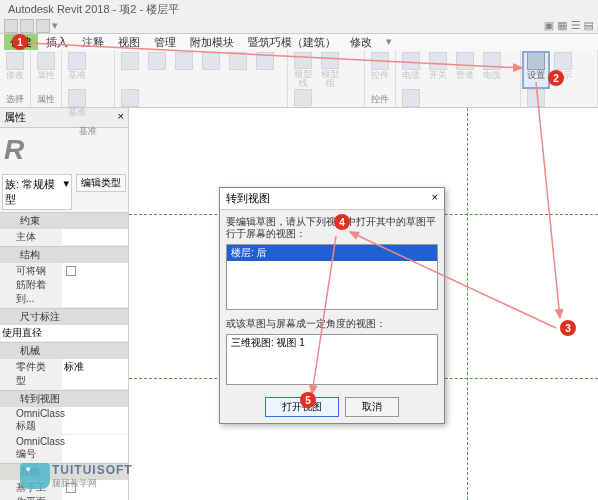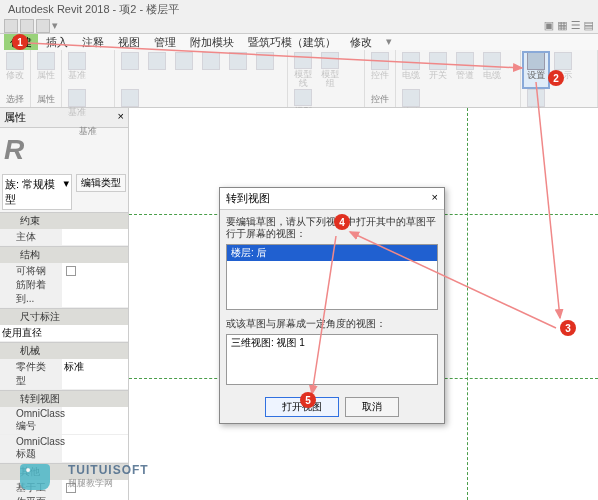--- a/index.html
+++ b/index.html
@@ -40,21 +40,21 @@
 .dlg-body{padding:6px}
 .dlg-msg{font-size:10px;color:#333;line-height:12px;margin-bottom:4px}
 .dlg-list{background:#fff;border:1px solid #999;height:66px;overflow:hidden}
 .dlg-list .sel{background:#2060d0;color:#fff;padding:1px 4px;font-size:10px}
 .dlg-list .itm{padding:1px 4px;font-size:10px}
 .dlg-btns{display:flex;justify-content:center;gap:6px;padding:6px}
 .dlg-btn{padding:2px 16px;background:#f5f5f5;border:1px solid #999;font-size:10px;cursor:pointer}
 .dlg-btn.focus{border:1px solid #3070e0;background:#eef4ff}
 .marker{position:absolute;width:16px;height:16px;background:#e03020;border-radius:50%;color:#fff;font-size:10px;font-weight:bold;display:flex;align-items:center;justify-content:center;z-index:100}
 .arrow-svg{position:absolute;top:0;left:0;pointer-events:none;z-index:50}
-.watermark{position:absolute;left:20px;bottom:10px;display:flex;align-items:center;gap:18px;opacity:0.85}
+.watermark{position:absolute;left:20px;bottom:10px;display:flex;gap:2px;opacity:0.85}
 .wm-ic{width:30px;height:26px;background:#4fb8c8;border-radius:4px 4px 8px 8px;position:relative}
 .wm-ic:before{content:"";position:absolute;left:6px;top:4px;width:4px;height:4px;background:#fff;border-radius:50%}
 .wm-txt{display:flex;flex-direction:column}
 .wm-txt .t1{font-size:12px;font-weight:bold;color:#4a6a8a;letter-spacing:1px}
 .wm-txt .t2{font-size:9px;color:#888}
 </style>
 </head>
 <body>
 
 <div class="titlebar"><span>Autodesk Revit 2018 -  项2 - 楼层平</span></div>
@@ -247,25 +247,25 @@
         <div class="prop-row">
           <div class="v">使用直径</div>
         </div>
         <div class="prop-sec">机械</div>
         <div class="prop-row">
           <div class="k">零件类型</div>
           <div class="v">标准</div>
         </div>
         <div class="prop-sec">转到视图</div>
         <div class="prop-row">
+          <div class="k">OmniClass 标题</div>
+          <div class="v"></div>
+        </div>
+        <div class="prop-row">
           <div class="k">OmniClass 编号</div>
-          <div class="v"></div>
-        </div>
-        <div class="prop-row">
-          <div class="k">OmniClass 标题</div>
           <div class="v"></div>
         </div>
         <div class="prop-sec">其他</div>
         <div class="prop-row">
           <div class="k">基于工作平面</div>
           <div class="v">
             <div class="chk" style=""></div>
           </div>
         </div>
         <div class="prop-row">

